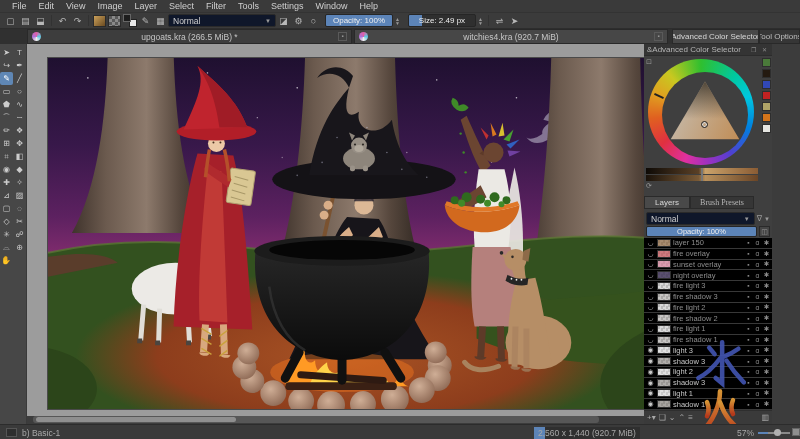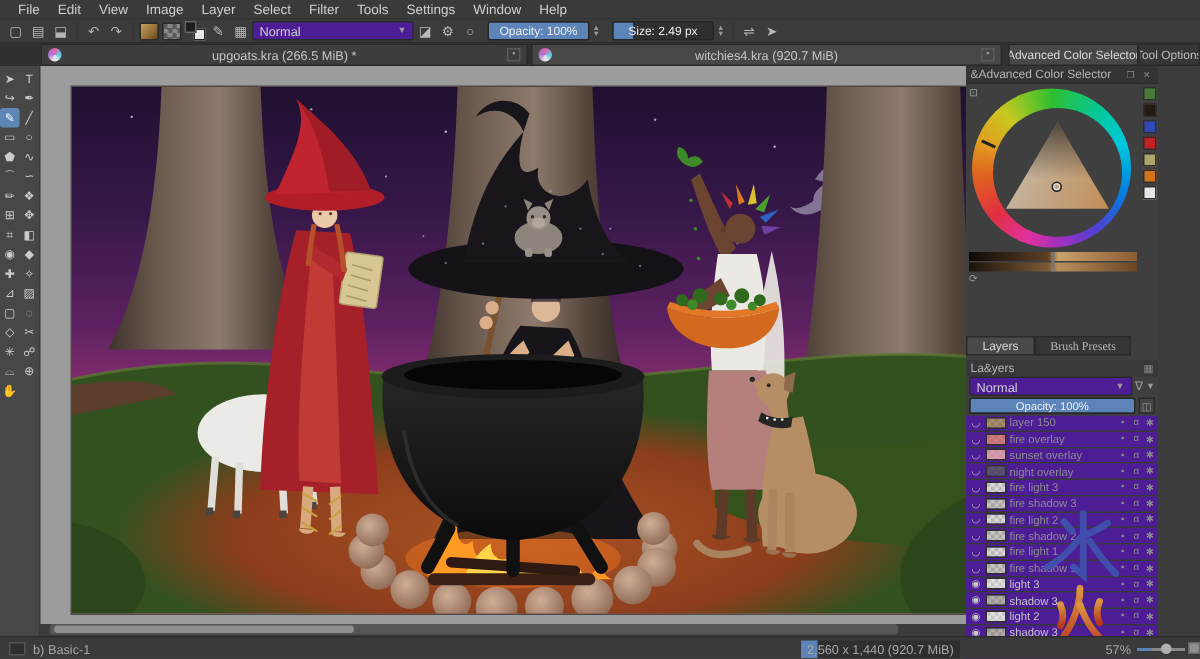--- a/index.html
+++ b/index.html
@@ -16,21 +16,21 @@
            display:flex;align-items:center;padding-left:3px;border-bottom:1px solid #2d2d2d;}
   .tbtn{height:13px;min-width:13px;display:flex;align-items:center;justify-content:center;
         font-size:9px;color:#b8b8b8;margin:0 1px;}
   .tsep{width:1px;height:11px;background:#323232;margin:0 3px;}
   .swatch-grad{width:12px;height:12px;background:linear-gradient(135deg,#caa05a,#6a4a20);border:1px solid #2a2a2a;}
   .swatch-pat{width:12px;height:12px;border:1px solid #2a2a2a;
       background:repeating-conic-gradient(#8a8a8a 0 25%,#5a5a5a 0 50%);background-size:6px 6px;}
   .fgbg{position:relative;width:14px;height:13px;}
   .fgbg .bg{position:absolute;right:0;bottom:0;width:8px;height:8px;background:#e8e8e8;border:1px solid #222;}
   .fgbg .fg{position:absolute;left:0;top:0;width:8px;height:8px;background:#1d1d1d;border:1px solid #666;}
-  .combo{height:13px;background:#4c1d95;border:1px solid #2a2a2a;border-radius:2px;
+  .combo{height:13px;background:#0f172a;border:1px solid #2a2a2a;border-radius:2px;
          display:flex;align-items:center;font-size:8.5px;color:#d0d0d0;padding:0 4px;}
   .combo .arrow{margin-left:auto;font-size:6px;color:#999;padding-left:6px;}
   #blend-combo{width:108px;}
   .slider{position:relative;height:13px;border:1px solid #262626;border-radius:2px;background:#2f2f2f;
           font-size:8px;color:#eee;display:flex;align-items:center;justify-content:center;overflow:hidden;}
   .slider .fill{position:absolute;left:0;top:0;bottom:0;background:#5c84b8;}
   .slider span{position:relative;z-index:2;}
   #opacity-slider{width:68px;margin-left:4px;}
   #size-slider{width:68px;margin-left:6px;}
   .spin{display:flex;flex-direction:column;justify-content:center;font-size:5px;line-height:4px;color:#9a9a9a;margin:0 2px;}
@@ -83,39 +83,39 @@
   #acs-gear{position:absolute;left:2px;top:2px;font-size:7px;color:#9a9a9a;}
   #shade-strips{position:absolute;left:2px;top:112px;width:112px;}
   .strip{height:6px;margin-bottom:1px;
     background:linear-gradient(90deg,#0e0a06,#5a4026 47%,#caa26a 53%,#8a5c34);}
   .strip.s2{background:linear-gradient(90deg,#1a120a,#7a5a36 47%,#b8905c 53%,#6a4526);}
   #strip-divider{position:absolute;left:55px;top:0;width:2px;height:13px;background:#777;}
   #shade-refresh{position:absolute;left:2px;top:126px;font-size:7px;color:#9a9a9a;}
   #swatch-col{position:absolute;right:1px;top:2px;width:9px;display:flex;flex-direction:column;gap:2px;}
   #swatch-col .swatch{width:9px;height:9px;background:var(--c,#555);border:1px solid #2e2e2e;}
   
-  #layers-tabs{position:relative;height:16px;margin-top:28px;}
+  #layers-tabs{position:relative;height:16px;}
   .ltab{position:absolute;top:0;height:13px;font-size:8px;display:flex;align-items:center;
         justify-content:center;background:#363636;border:1px solid #2a2a2a;color:#b5b5b5;}
   .ltab.active{background:#494949;color:#d8d8d8;}
   #layers-header{height:11px;background:#383838;display:flex;align-items:center;font-size:8px;
                  color:#b5b5b5;padding:0 3px;}
   #layers-header .grid-ic{margin-left:auto;font-size:7px;color:#8a8a8a;}
   #layers-blend-row{height:13px;display:flex;align-items:center;padding:0 2px;gap:2px;}
   #layers-blend{flex:1;}
   .funnel{font-size:8px;color:#9a9a9a;}
   #layers-opacity-row{height:13px;display:flex;align-items:center;padding:0 2px;gap:2px;}
   #layers-opacity{flex:1;height:11px;}
   #layers-opacity .fill{width:100%;}
   #layers-opacity{font-size:7.5px;}
   .mini-btn{width:11px;height:11px;border:1px solid #2a2a2a;background:#454545;color:#9a9a9a;
             font-size:7px;display:flex;align-items:center;justify-content:center;}
   #layer-list{position:relative;height:172px;display:flex;flex-direction:column;overflow:hidden;}
   .layer-row{flex:1;display:flex;align-items:center;gap:2px;padding:0 2px;border-bottom:1px solid #383838;
-             background:#4c1d95;font-size:7.5px;}
+             background:#000000;font-size:7.5px;}
   .layer-row .eye{width:9px;text-align:center;font-size:7px;color:#c8c8c8;}
   .layer-row .thumb{width:14px;height:8px;border:1px solid #2e2e2e;
      background-image:linear-gradient(var(--tint,rgba(0,0,0,0)),var(--tint,rgba(0,0,0,0))),
        repeating-conic-gradient(#cfcfcf 0 25%,#9f9f9f 0 50%);
      background-size:auto,5px 5px;}
   .layer-row .lname{flex:1;color:#c6c6c6;overflow:hidden;white-space:nowrap;}
   .layer-row .lname.dim{color:#8d8d8d;}
   .layer-row .ric{font-size:6.5px;color:#8a8a8a;width:7px;text-align:center;}
   #layers-buttons{height:14px;display:flex;align-items:center;gap:3px;padding:0 3px;background:#3a3a3a;
                   border-top:1px solid #2e2e2e;font-size:8px;color:#a8a8a8;}
@@ -568,24 +568,20 @@
         </div>
     </div>
     <div id="layers-tabs">
       <div class="ltab active" style="left:0;width:46px;">
           <span>Layers</span>
         </div>
       <div class="ltab" style="left:46px;width:64px;font-family:Liberation Serif, serif;">
           <span>Brush Presets</span>
         </div>
     </div>
-    <div id="layers-header">
-      <span>La&amp;yers</span>
-      <span class="grid-ic">▦</span>
-    </div>
     <div id="layers-blend-row">
       <div class="combo" id="layers-blend">
         <span>Normal</span>
         <span class="arrow">▼</span>
       </div>
       <span class="funnel">∇</span>
       <span class="funnel" style="font-size:6px;">▼</span>
     </div>
     <div id="layers-opacity-row">
       <div class="slider" id="layers-opacity">

